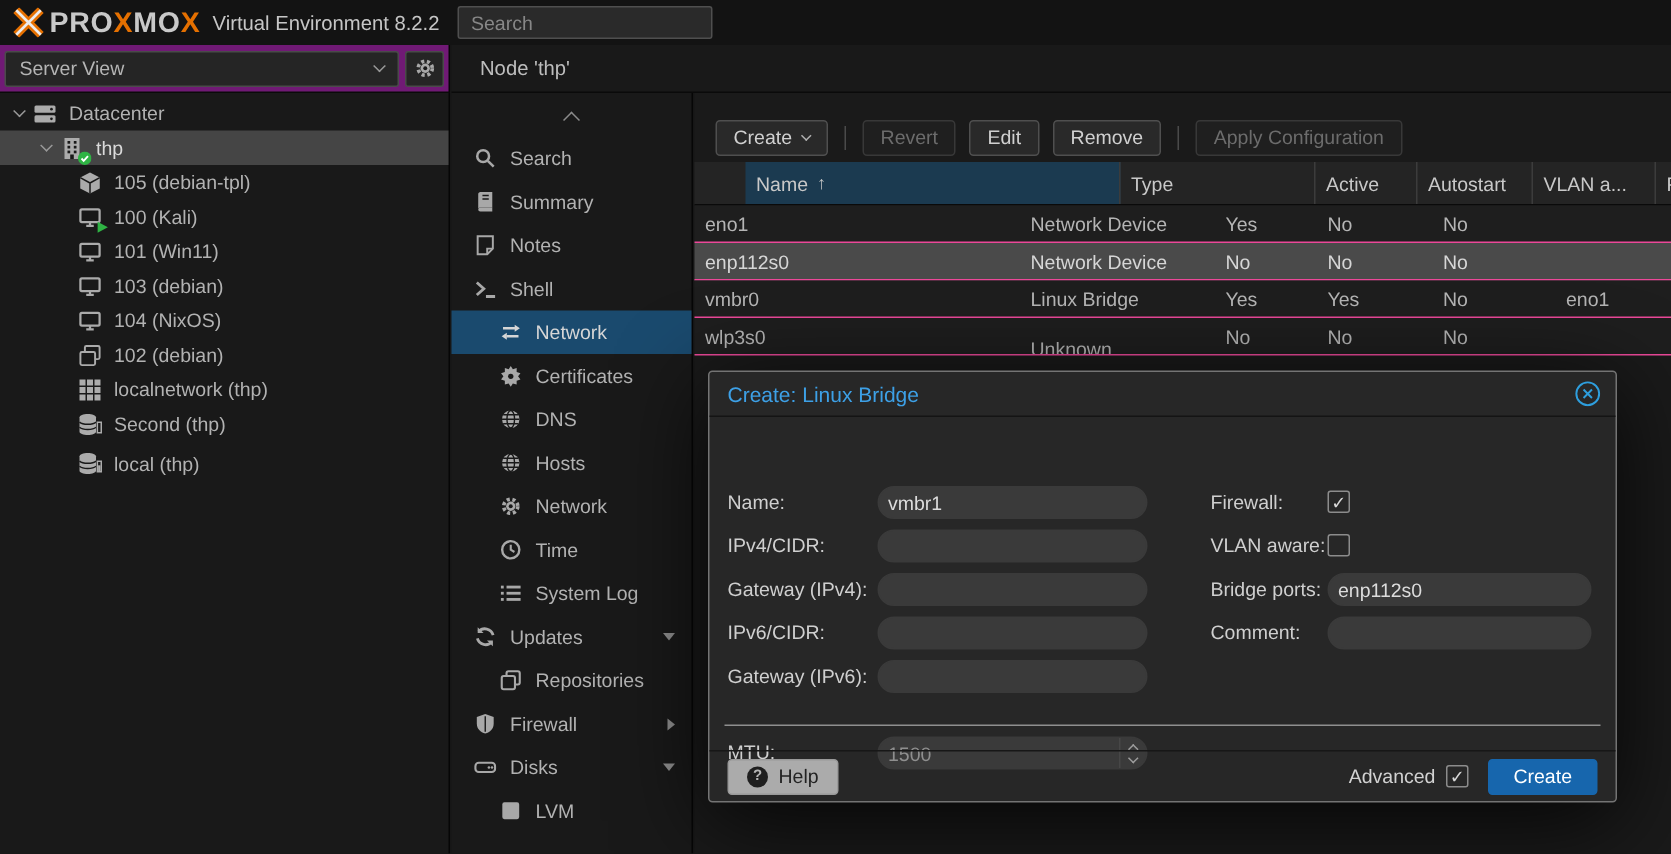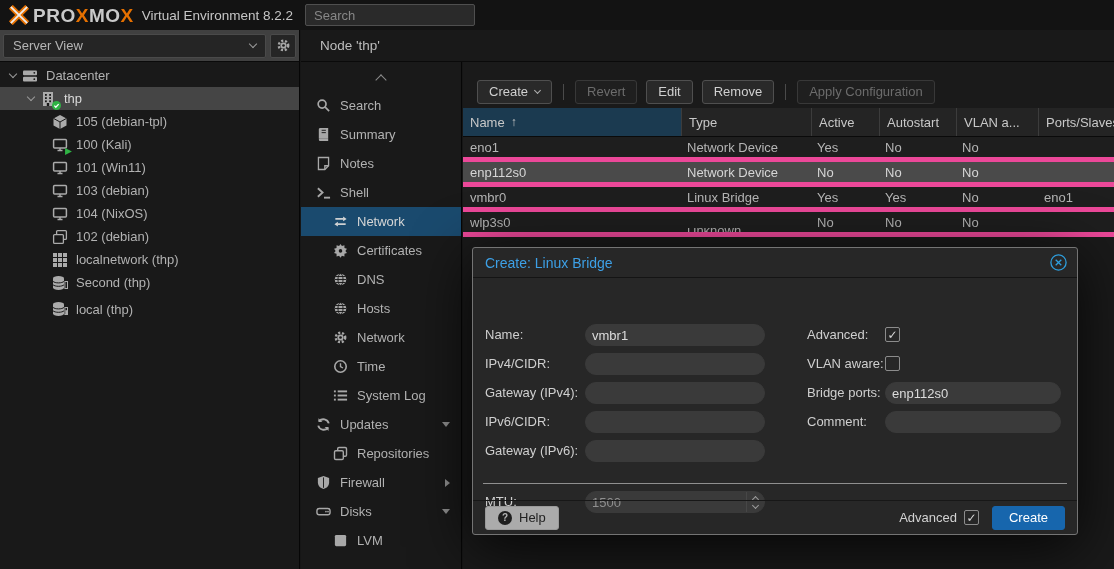--- a/index.html
+++ b/index.html
@@ -11,21 +11,21 @@
   .topbar{position:absolute;left:0;top:0;width:1114px;height:30px;background:#131313;display:flex;align-items:center;padding:0 8px;gap:8px}
   .logo{display:flex;align-items:center;gap:3px}
   .logo-mark svg{width:22px;height:20px;display:block}
   .logo-text{font-size:19px;font-weight:bold;color:#c9c9c9;letter-spacing:.5px;line-height:1}
   .logo-text .orange{color:#e57000}
   .subtitle{color:#c6c6c6;font-size:13.5px}
   .search-input{width:170px;height:22px;background:#2a2a2a;border:1px solid #4f4f4f;border-radius:2px;color:#ddd;padding:0 8px;font-size:13px;outline:none;margin-left:4px}
   .search-input::placeholder{color:#878787}
 
   
-  .viewbar{position:absolute;left:0;top:30px;width:300px;height:32px;background:#404040;border-right:1px solid #060606;border-bottom:1px solid #0a0a0a;display:flex;align-items:center;padding:0 3px;gap:4px}
+  .viewbar{position:absolute;left:0;top:30px;width:300px;height:32px;background:#701a75;border-right:1px solid #060606;border-bottom:1px solid #0a0a0a;display:flex;align-items:center;padding:0 3px;gap:4px}
   .combo{width:266px;height:24px;background:#252525;border:1px solid #4a4a4a;border-radius:2px;display:flex;align-items:center;padding:0 9px;color:#b5b5b5}
   .combo .vchev{margin-left:auto}
   .gearbtn{width:26px;height:24px;background:#252525;border:1px solid #4a4a4a;border-radius:2px;display:flex;align-items:center;justify-content:center;color:#b5b5b5}
   .gearbtn svg{width:14px;height:14px}
   .nodebar{position:absolute;left:301px;top:30px;width:813px;height:32px;background:#191919;border-bottom:1px solid #0a0a0a;display:flex;align-items:center;padding-left:19px;color:#bdbdbd;font-size:13.5px}
 
   
   .tree{position:absolute;left:0;top:62px;width:300px;height:507px;background:#191919;border-right:1px solid #060606;padding-top:2px}
   .trow{height:23px;display:flex;align-items:center;color:#b2b2b2;white-space:nowrap}
   .trow.selected{background:#454545;color:#dadada}
@@ -55,21 +55,21 @@
   .toolbar{display:flex;align-items:center;gap:9px;padding:13px 0 0 14px;height:46px}
   .btn{height:24px;padding:0 11px;background:#292929;border:1px solid #4f4f4f;border-radius:3px;color:#d0d0d0;display:flex;align-items:center;gap:7px;font-size:13px;cursor:default}
   .btn.disabled{background:#1f1f1f;border-color:#383838;color:#6c6c6c}
   .btnchev{width:5px;height:5px;border-right:1.4px solid #b0b0b0;border-bottom:1.4px solid #b0b0b0;transform:rotate(45deg);margin-top:-3px}
   .tsep{width:1px;height:16px;background:#4a4a4a;margin:0 2px}
   .thead{display:flex;height:29px;background:#242424;border-bottom:1px solid #0a0a0a}
   .th{display:flex;align-items:center;gap:6px;padding-left:7px;color:#c8c8c8;border-right:1px solid #3c3c3c;flex:none}
   .th.sorted{background:#1b3a50}
   .th.last{flex:1;border-right:none}
   .sortarrow{font-size:12px;color:#c8c8c8}
-  .trw{display:flex;height:25px;background:#1e1e1e;border-bottom:5px solid #ec4899;color:#b5b5b5}
+  .trw{display:flex;height:25px;background:#1e1e1e;border-bottom:1px solid #ec4899;color:#b5b5b5}
   .trw.selected{background:#4a4a4a;color:#d6d6d6}
   .td{display:flex;align-items:center;padding-left:7px;flex:none;overflow:hidden;white-space:nowrap}
   .td.last{flex:1}
 
   
   .modal{position:absolute;left:472px;top:247px;width:606px;height:288px;background:#272727;border:1px solid #747474;border-radius:3px;box-shadow:0 12px 60px rgba(0,0,0,.8);z-index:10}
   .mhead{height:30px;display:flex;align-items:center;padding:0 10px 0 12px;border-bottom:1px solid #141414}
   .mtitle{color:#3da0e6;font-size:14px}
   .mclose{margin-left:auto;width:17px;height:17px;cursor:default}
   .mclose svg{width:17px;height:17px;display:block}
@@ -458,21 +458,21 @@
       <div class="btn">
         <span>Remove</span>
       </div>
       <div class="tsep"></div>
       <div class="btn disabled">
         <span>Apply Configuration</span>
       </div>
     </div>
     <div id="grid">
         <div class="thead">
-          <div class="th sorted" style="width: 219px;">
+          <div class="th sorted" style="width: 250px; margin-left: 34px;">
             <span>Name</span>
             <span class="sortarrow">↑</span>
           </div>
           <div class="th" style="width: 130px;">
             <span>Type</span>
           </div>
           <div class="th" style="width: 68px;">
             <span>Active</span>
           </div>
           <div class="th" style="width: 77px;">
@@ -543,21 +543,21 @@
     <div class="mlabel" style="left: 12px; top: 46px;">Name:</div>
         <input class="minput" value="vmbr1" style="left: 112px; top: 46px;">
         <div class="mlabel" style="left: 12px; top: 75px;">IPv4/CIDR:</div>
         <input class="minput" style="left: 112px; top: 75px;">
         <div class="mlabel" style="left: 12px; top: 104px;">Gateway (IPv4):</div>
         <input class="minput" style="left: 112px; top: 104px;">
         <div class="mlabel" style="left: 12px; top: 133px;">IPv6/CIDR:</div>
         <input class="minput" style="left: 112px; top: 133px;">
         <div class="mlabel" style="left: 12px; top: 162px;">Gateway (IPv6):</div>
         <input class="minput" style="left: 112px; top: 162px;">
-        <div class="mlabel" style="left: 334px; top: 46px;">Advanced:</div>
+        <div class="mlabel" style="left: 334px; top: 46px;">Firewall:</div>
         <span class="mcheck" style="left: 412px; top: 49px;">✓</span>
         <div class="mlabel" style="left: 334px; top: 75px;">VLAN aware:</div>
         <span class="mcheck" style="left: 412px; top: 78px;"></span>
         <div class="mlabel" style="left: 334px; top: 104px;">Bridge ports:</div>
         <input class="minput" value="enp112s0" style="left: 412px; top: 104px; width: 176px;">
         <div class="mlabel" style="left: 334px; top: 133px;">Comment:</div>
         <input class="minput" style="left: 412px; top: 133px; width: 176px;">
       </div>
     <div class="mfoot">
       <div class="helpbtn">

